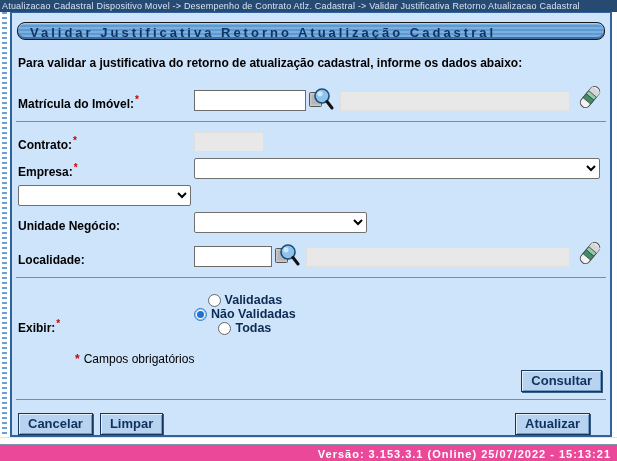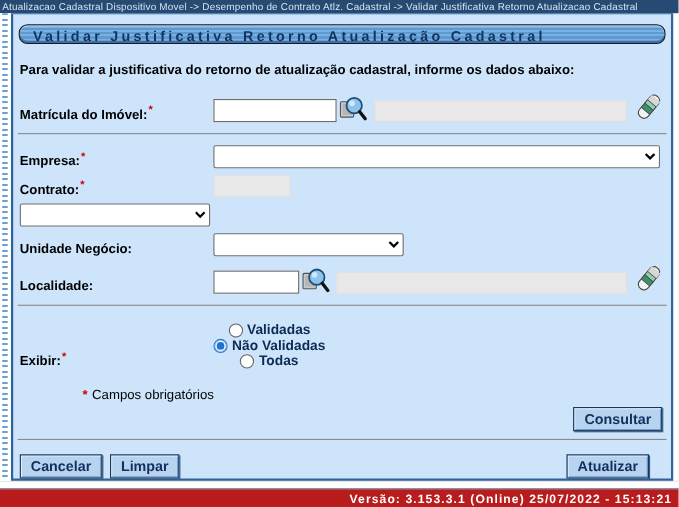--- a/index.html
+++ b/index.html
@@ -75,21 +75,21 @@
     font-family:"Liberation Sans","DejaVu Sans",sans-serif;
     padding:2px 9px 3px;border:1px solid #16365c;
     box-shadow:inset 1px 1px 0 #e4effa, inset -1px -1px 0 #6f9cc9, 1px 1px 0 #3a5b80;
     cursor:pointer;
   }
   .row-consultar{display:flex;justify-content:flex-end;margin:2px 8px 0 6px;}
   .row-bottom{display:flex;align-items:center;gap:7px;margin:6px 20px 0 6px;}
   .push-right{margin-left:auto;}
   .gap{height:6px;background:#fff;border-top:1px solid #e3e3e3;}
   .statusbar{
-    height:18px;line-height:18px;background:#b91c1c;color:#ffffff;
+    height:18px;line-height:18px;background:#ec4899;color:#ffffff;
     font-size:11px;font-weight:bold;letter-spacing:1px;text-align:right;
     padding-right:6px;border-top:1px solid #7d97ad;box-sizing:border-box;
   }
 </style>
 </head>
 <body>
 
 <div class="breadcrumb">Atualizacao Cadastral Dispositivo Movel -&gt; Desempenho de Contrato Atlz. Cadastral -&gt; Validar Justificativa Retorno Atualizacao Cadastral</div>
 
 <div class="frame">
@@ -123,29 +123,29 @@
             <rect x="7" y="10" width="10" height="4" fill="#8fcdae" stroke="#444" stroke-width="0.8"></rect>
             <rect x="7" y="14" width="10" height="5" fill="#3f8e68" stroke="#444" stroke-width="0.8"></rect>
           </g>
         </svg>
       </span>
     </div>
 
     <hr class="sep">
 
     <div class="frow">
+      <div class="flabel"><span>Contrato:</span><span class="req">*</span></div>
+      <div class="grayfield w70f"></div>
+    </div>
+
+    <div class="frow">
       <div class="flabel"><span>Empresa:</span><span class="req">*</span></div>
       <select class="sel sel-wide">
         <option></option>
       </select>
-    </div>
-
-    <div class="frow">
-      <div class="flabel"><span>Contrato:</span><span class="req">*</span></div>
-      <div class="grayfield w70f"></div>
     </div>
 
     <div class="frow">
       <select class="sel sel-mid">
         <option></option>
       </select>
     </div>
 
     <div class="frow">
       <div class="flabel"><span>Unidade Negócio:</span></div>

